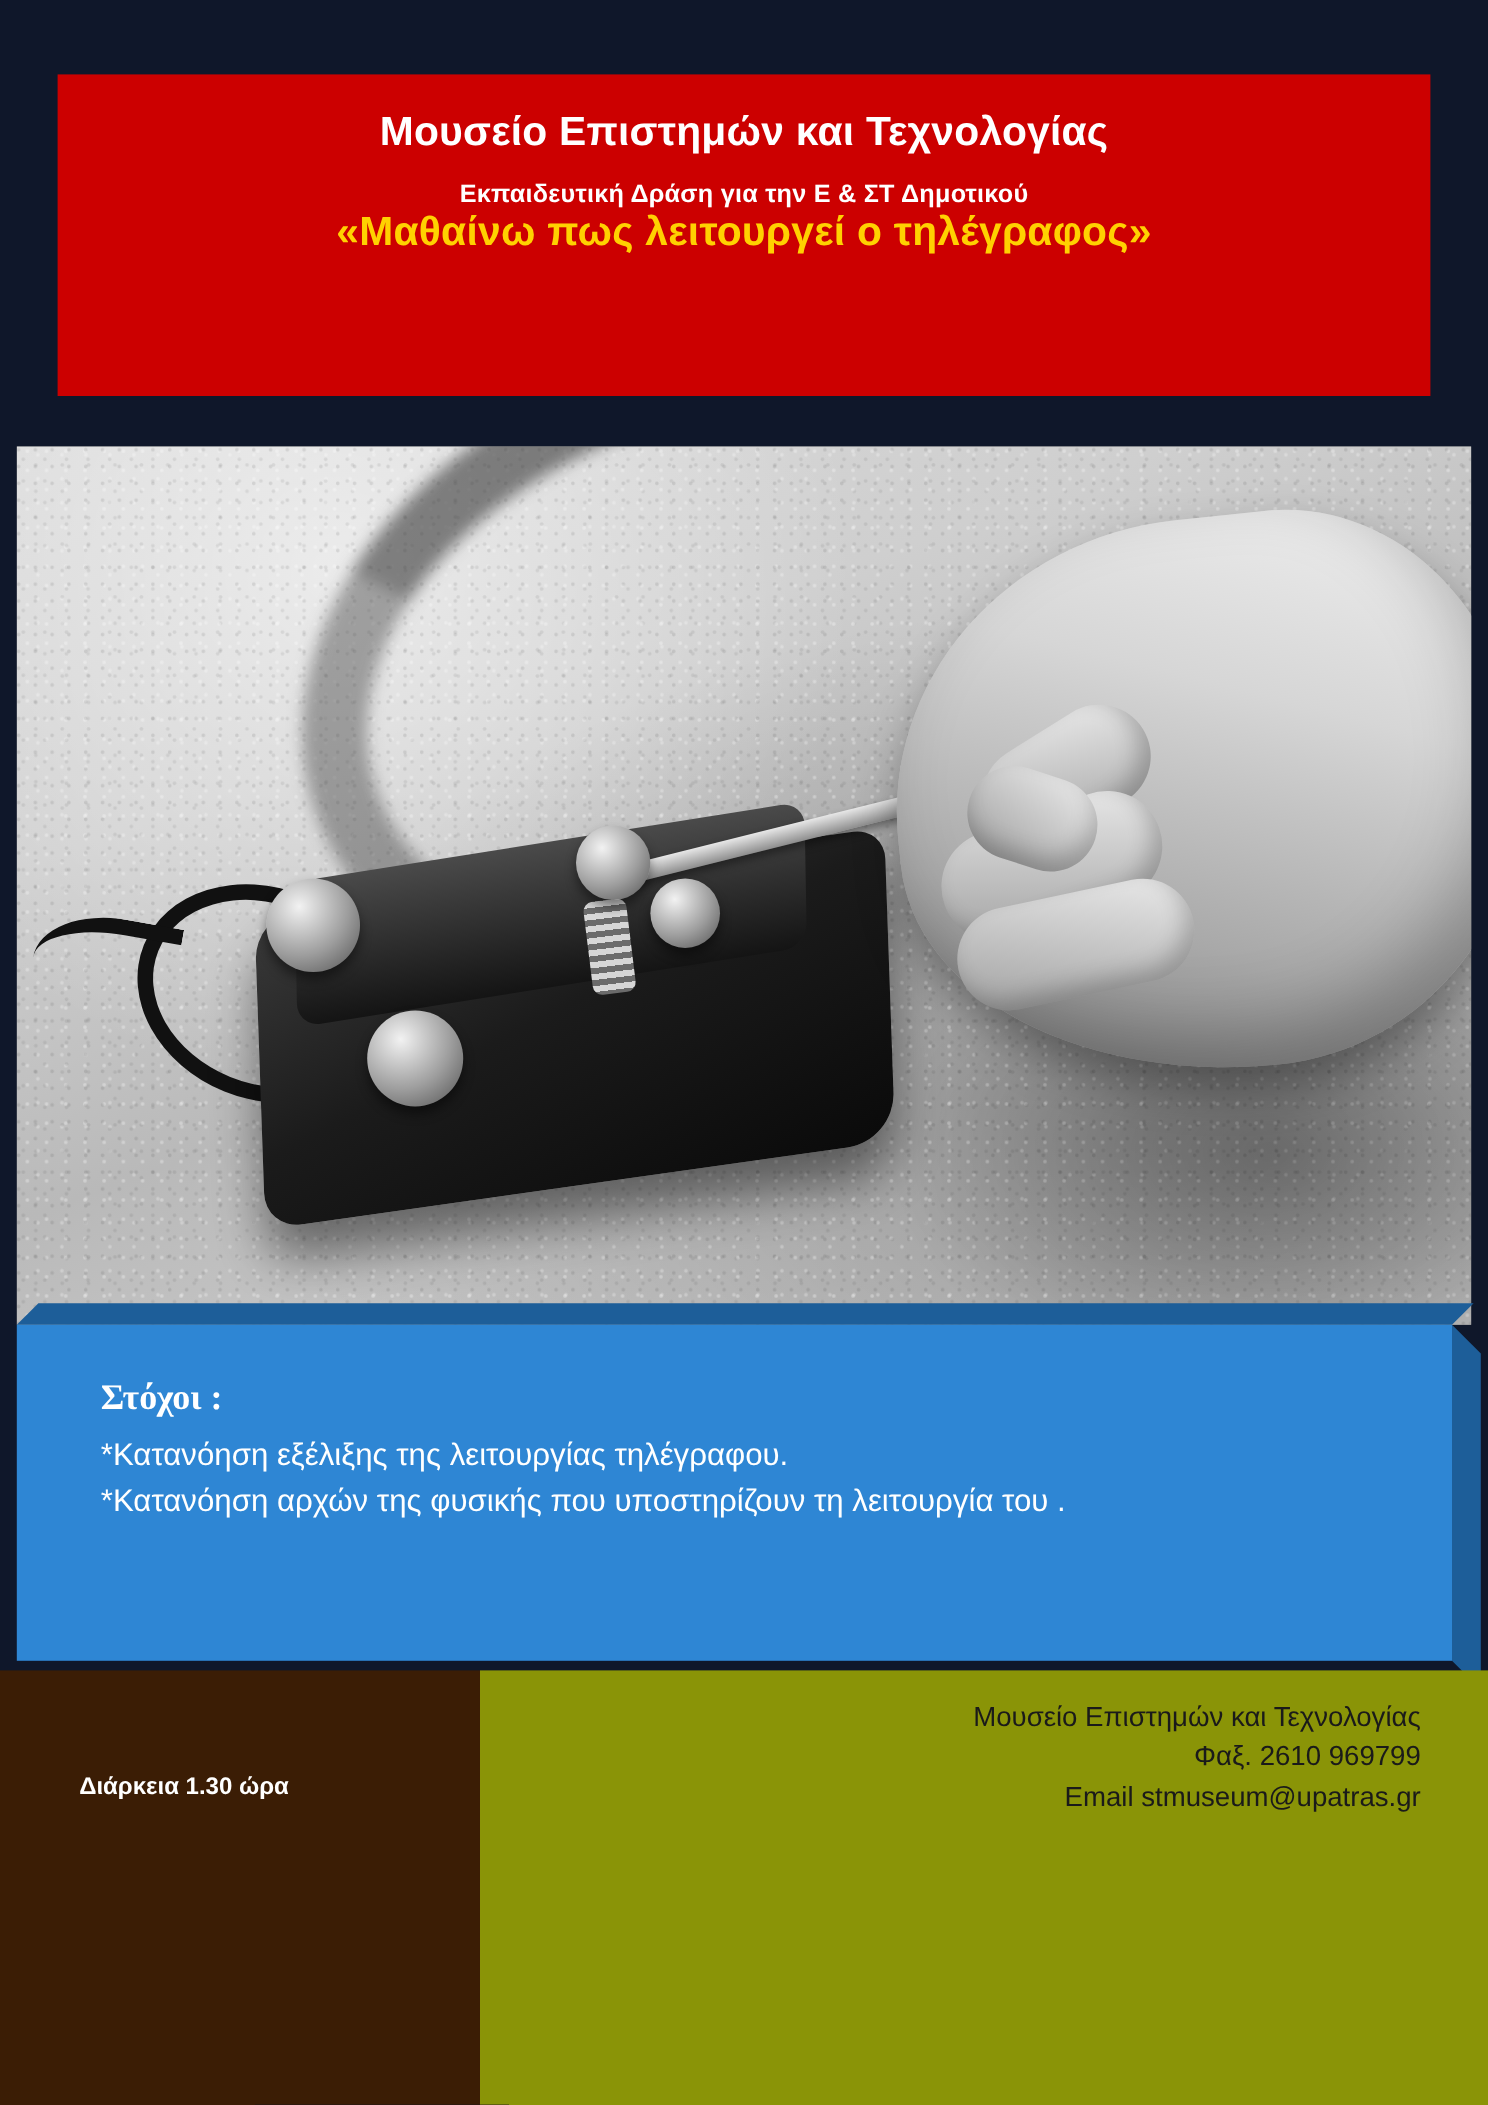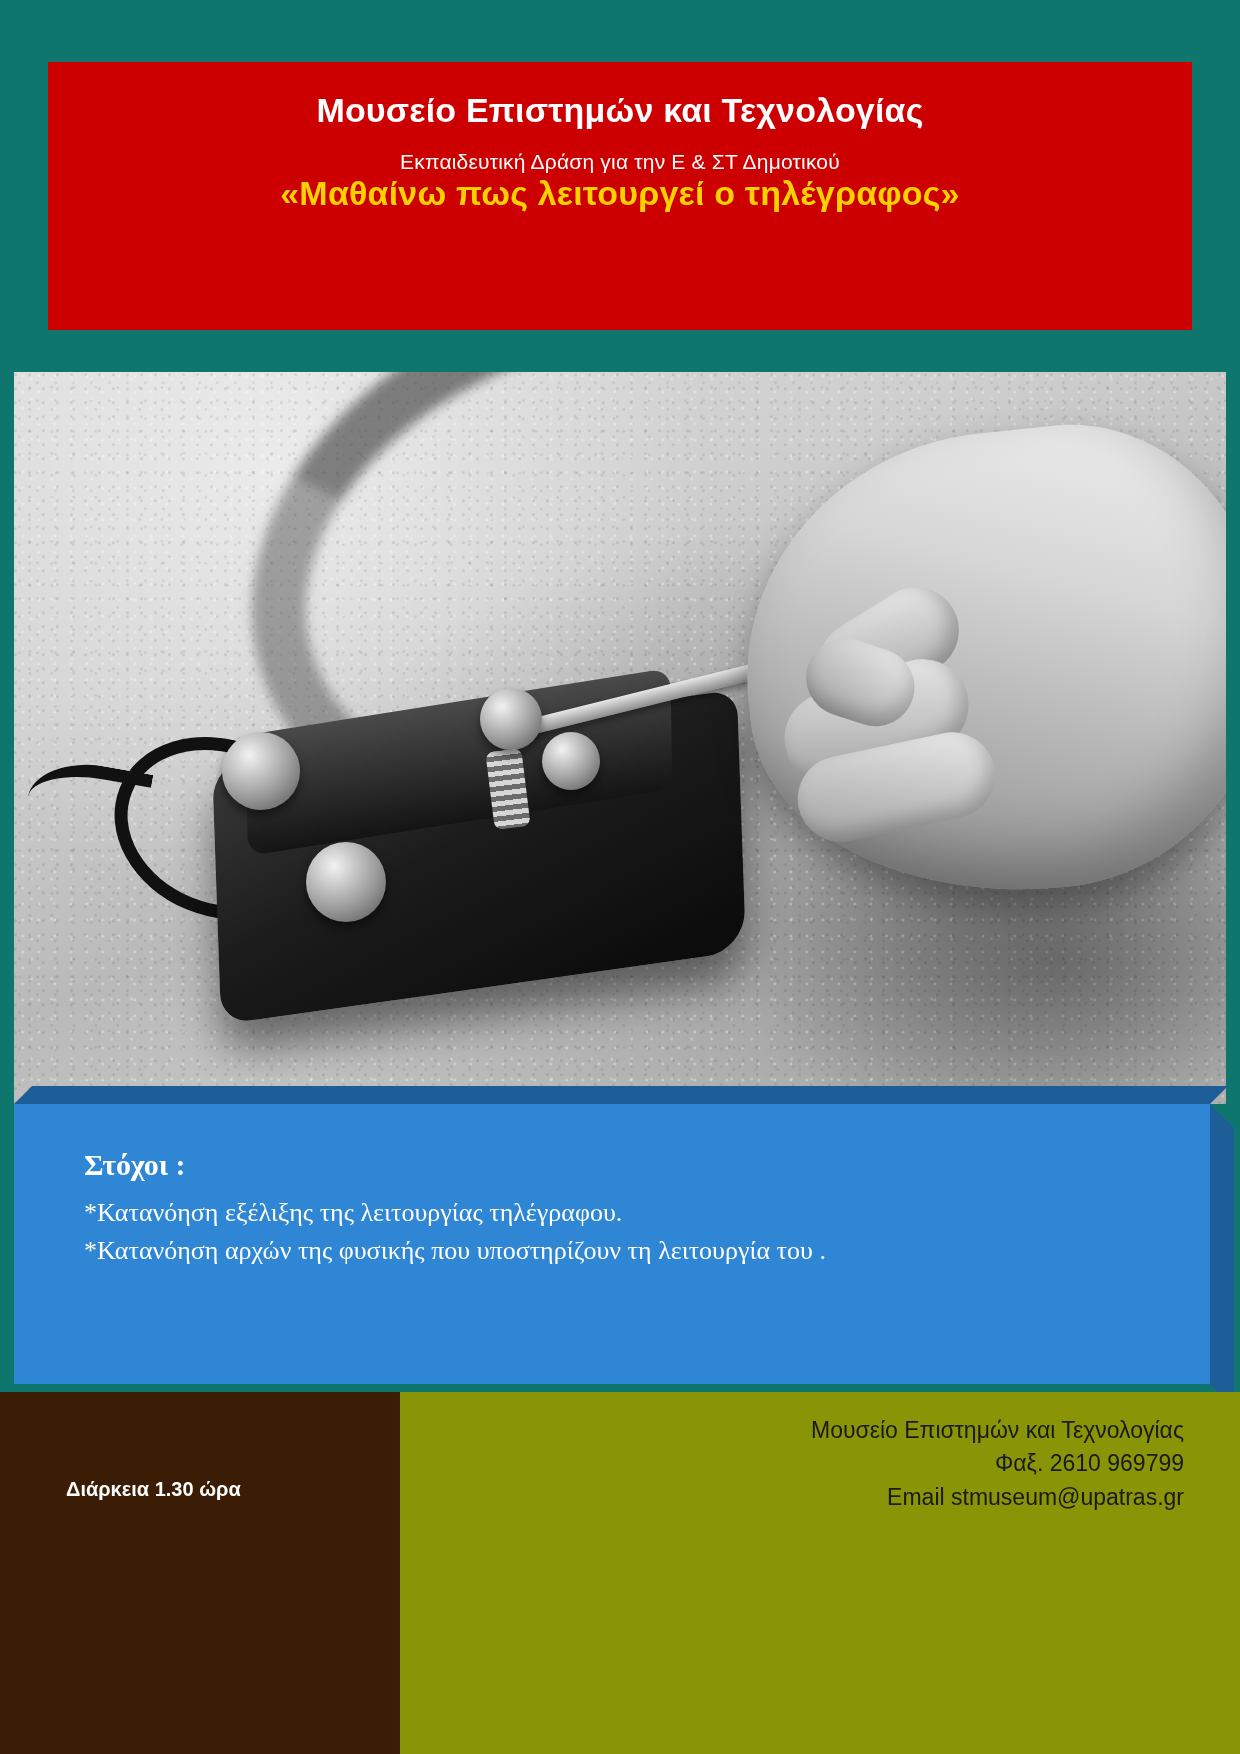--- a/index.html
+++ b/index.html
@@ -12,21 +12,21 @@
     background: #3b1e06;
     font-family: "Liberation Sans", sans-serif;
     overflow: hidden;
     position: relative;
   }
 
   
   .poster {
     position: absolute;
     inset: 0;
-    background: #0f766e;
+    background: #0f172a;
   }
 
   
   .header-banner {
     position: absolute;
     left: 48px;
     top: 62px;
     width: 1144px;
     height: 268px;
     background: #cc0000;
@@ -37,21 +37,21 @@
   .header-title {
     color: #ffffff;
     font-size: 34px;
     font-weight: bold;
     line-height: 1.35;
     letter-spacing: 0.2px;
   }
   .header-sub {
     color: #ffffff;
     font-size: 21px;
-    font-weight: normal;
+    font-weight: bold;
     margin-top: 16px;
     letter-spacing: 0.2px;
   }
   .header-quote {
     color: #ffd100;
     font-size: 34px;
     font-weight: bold;
     letter-spacing: 0.2px;
   }
 
@@ -243,21 +243,21 @@
   .goals-title {
     color: #ffffff;
     font-size: 30px;
     font-weight: bold;
     font-family: "Liberation Serif", serif;
     margin-bottom: 12px;
   }
   .goal-line {
     color: #ffffff;
     font-size: 26px;
-    font-family: Liberation Serif, serif;
+    font-family: Liberation Sans, sans-serif;
     line-height: 1.45;
   }
 
   
   .footer-left {
     position: absolute;
     left: 0;
     top: 1392px;
     width: 400px;
     height: 362px;

